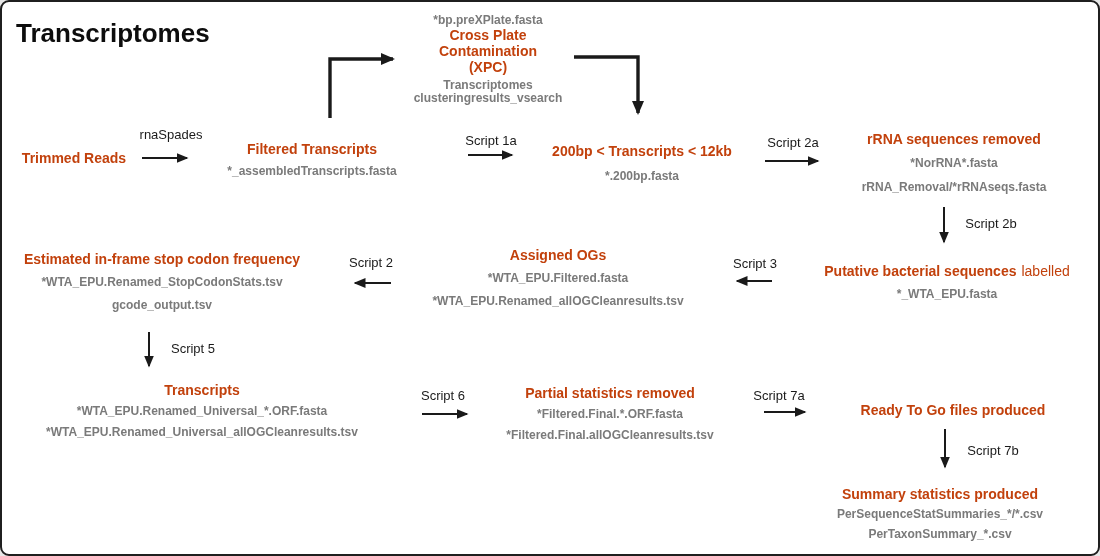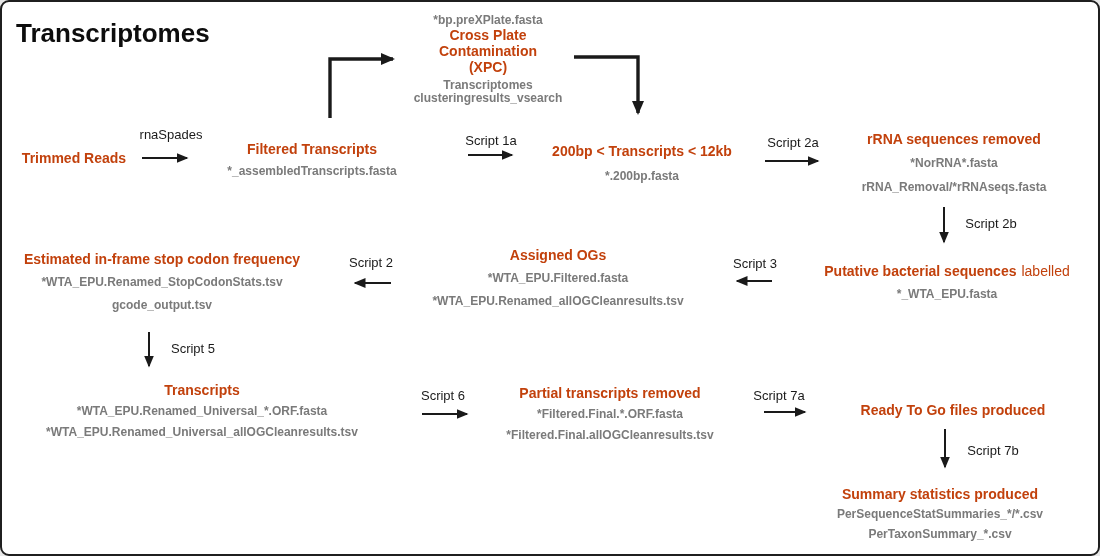--- a/index.html
+++ b/index.html
@@ -127,21 +127,21 @@
     <div class="nf">gcode_output.tsv</div>
   </div>
 
   <div class="node n-translation" style="left:15px;top:378px;width:370px;">
     <div class="nt">Transcripts</div>
     <div class="nf">*WTA_EPU.Renamed_Universal_*.ORF.fasta</div>
     <div class="nf">*WTA_EPU.Renamed_Universal_allOGCleanresults.tsv</div>
   </div>
 
   <div class="node n-partial" style="left:458px;top:381px;width:300px;">
-    <div class="nt">Partial transcripts removed</div>
+    <div class="nt">Partial statistics removed</div>
     <div class="nf">*Filtered.Final.*.ORF.fasta</div>
     <div class="nf">*Filtered.Final.allOGCleanresults.tsv</div>
   </div>
 
   <div class="node n-ready" style="left:801px;top:397px;width:300px;">
     <div class="nt">Ready To Go files produced</div>
   </div>
 
   <div class="node n-summary" style="left:788px;top:482px;width:300px;">
     <div class="nt">Summary statistics produced</div>

